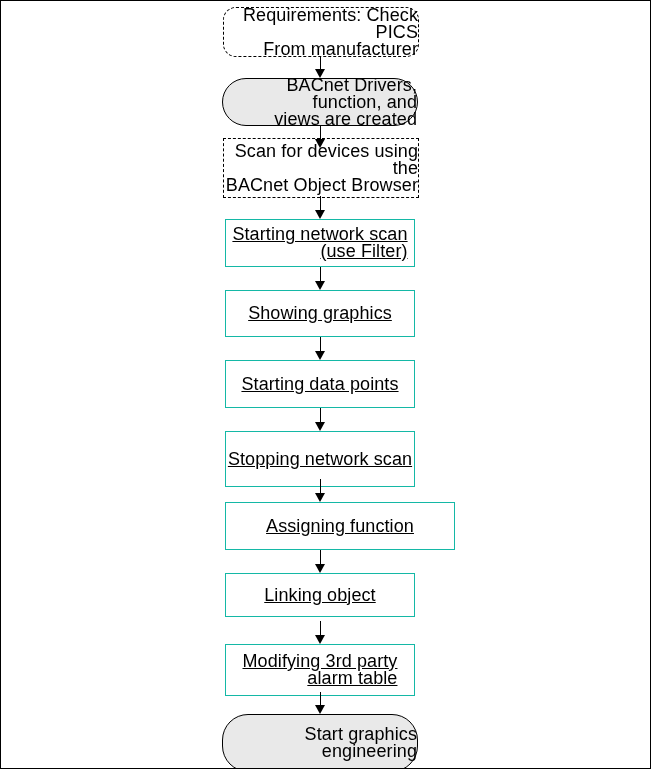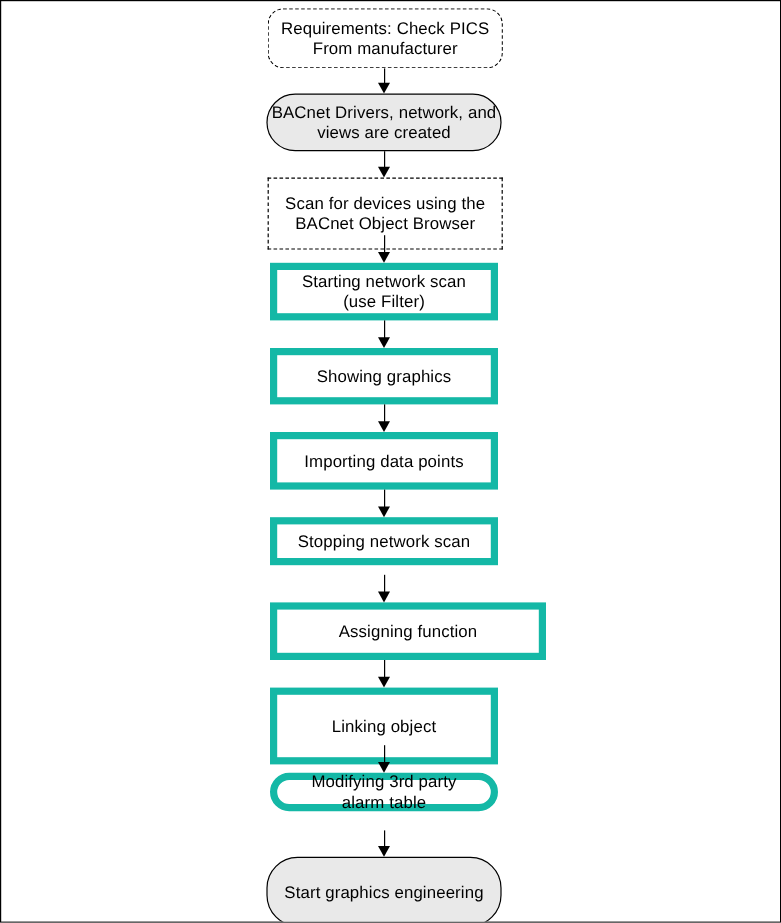--- a/index.html
+++ b/index.html
@@ -18,30 +18,31 @@
     border: 1px solid #000000;
     box-sizing: border-box;
     overflow: hidden;
   }
   .node {
     position: absolute;
     box-sizing: border-box;
     display: flex;
     align-items: center;
     justify-content: center;
-    text-align: center;
-    font-size: 14px;
+    text-align: right;
+    font-size: 18px;
     line-height: 17px;
     color: #000000;
     white-space: pre-line;
     letter-spacing: 0.1px;
   }
   .node-process {
     background: #ffffff;
-    border: 6px solid #14b8a6;
+    border: 1px solid #14b8a6;
+    text-decoration: underline;
   }
   .node-dashed-rect {
     background: #ffffff;
     border: 1px dashed #000000;
   }
   .node-dashed-round {
     background: #ffffff;
     border: 1px dashed #000000;
     border-radius: 13px;
   }
@@ -70,32 +71,32 @@
     border-top: 9px solid #000000;
   }
 </style>
 </head>
 <body>
 
 <div id="canvas">
   <div id="nodes-layer">
       <div class="node node-dashed-round" style="left: 222px; top: 6px; width: 196px; height: 50px;">Requirements: Check PICS
 From manufacturer</div>
-      <div class="node node-terminator" style="left: 221px; top: 77px; width: 196px; height: 48px;">BACnet Drivers, network, and
+      <div class="node node-terminator" style="left: 221px; top: 77px; width: 196px; height: 48px;">BACnet Drivers, function, and
 views are created</div>
-      <div class="node node-dashed-rect" style="left: 222px; top: 147px; width: 196px; height: 60px;">Scan for devices using the
+      <div class="node node-dashed-rect" style="left: 222px; top: 137px; width: 196px; height: 60px;">Scan for devices using the
 BACnet Object Browser</div>
       <div class="node node-process" style="left: 224px; top: 218px; width: 190px; height: 48px;">Starting network scan
 (use Filter)</div>
       <div class="node node-process" style="left: 224px; top: 289px; width: 190px; height: 47px;">Showing graphics</div>
-      <div class="node node-process" style="left: 224px; top: 359px; width: 190px; height: 48px;">Importing data points</div>
-      <div class="node node-process" style="left: 224px; top: 430px; width: 190px; height: 40px;">Stopping network scan</div>
+      <div class="node node-process" style="left: 224px; top: 359px; width: 190px; height: 48px;">Starting data points</div>
+      <div class="node node-process" style="left: 224px; top: 430px; width: 190px; height: 56px;">Stopping network scan</div>
       <div class="node node-process" style="left: 224px; top: 501px; width: 230px; height: 48px;">Assigning function</div>
-      <div class="node node-process" style="left: 224px; top: 572px; width: 190px; height: 64px;">Linking object</div>
-      <div class="node node-process" style="left: 224px; top: 643px; width: 190px; height: 32px; border-radius: 20px;">Modifying 3rd party
+      <div class="node node-process" style="left: 224px; top: 572px; width: 190px; height: 44px;">Linking object</div>
+      <div class="node node-process" style="left: 224px; top: 643px; width: 190px; height: 52px;">Modifying 3rd party
 alarm table</div>
       <div class="node node-terminator" style="left: 221px; top: 713px; width: 196px; height: 58px;">Start graphics engineering</div>
     </div>
   <div id="connectors-layer">
       <div class="connector" style="left: 319px; top: 56px; width: 1px; height: 21px;">
         <div class="shaft" style="height: 13px;"></div>
         <div class="head" style="top: 12px;"></div>
       </div>
       <div class="connector" style="left: 319px; top: 125px; width: 1px; height: 22px;">
         <div class="shaft" style="height: 14px;"></div>

